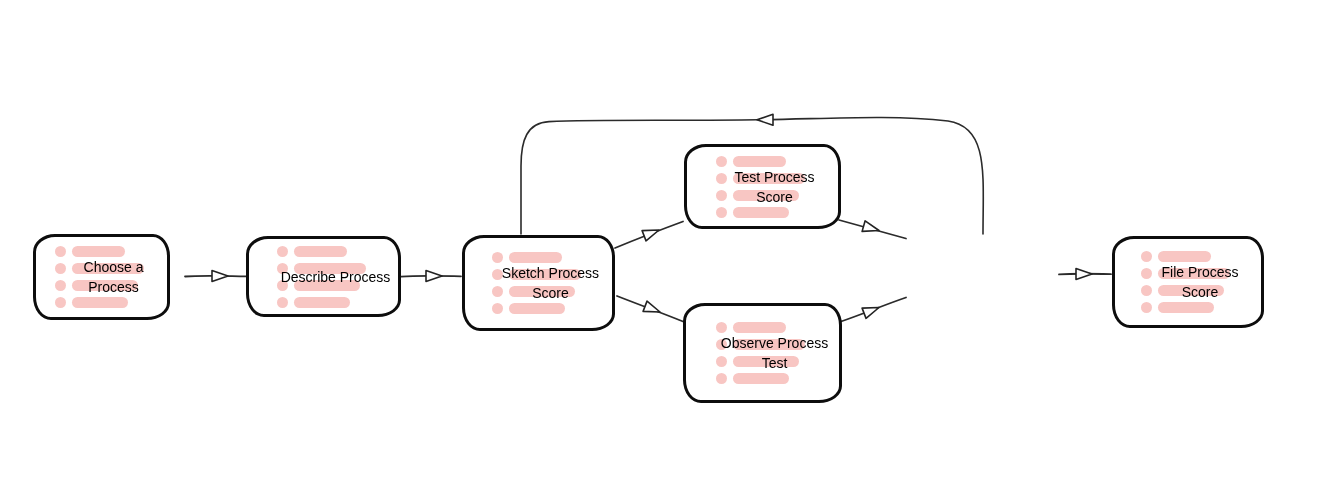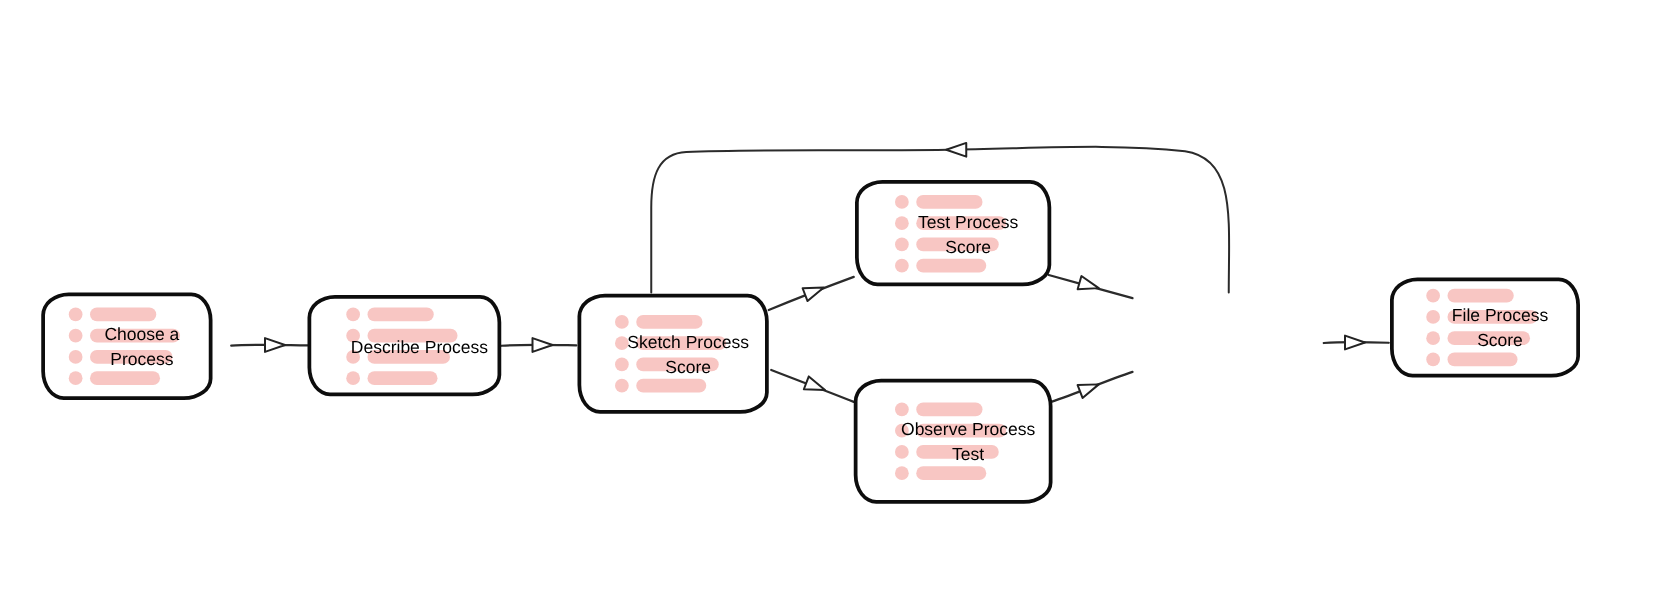--- a/index.html
+++ b/index.html
@@ -164,21 +164,21 @@
       <div class="srow">
           <span class="dot"></span>
           <span class="bar w4"></span>
         </div>
     </div>
     <div class="label">Observe Process
 Test</div>
   </div>
 
 
-  <div class="node" style="left:1112px;top:222px;width:152px;height:80px">
+  <div class="node" style="left:1112px;top:236px;width:152px;height:92px">
     <div class="skeleton">
       <div class="srow">
           <span class="dot"></span>
           <span class="bar w1"></span>
         </div>
       <div class="srow">
           <span class="dot"></span>
           <span class="bar w2"></span>
         </div>
       <div class="srow">

